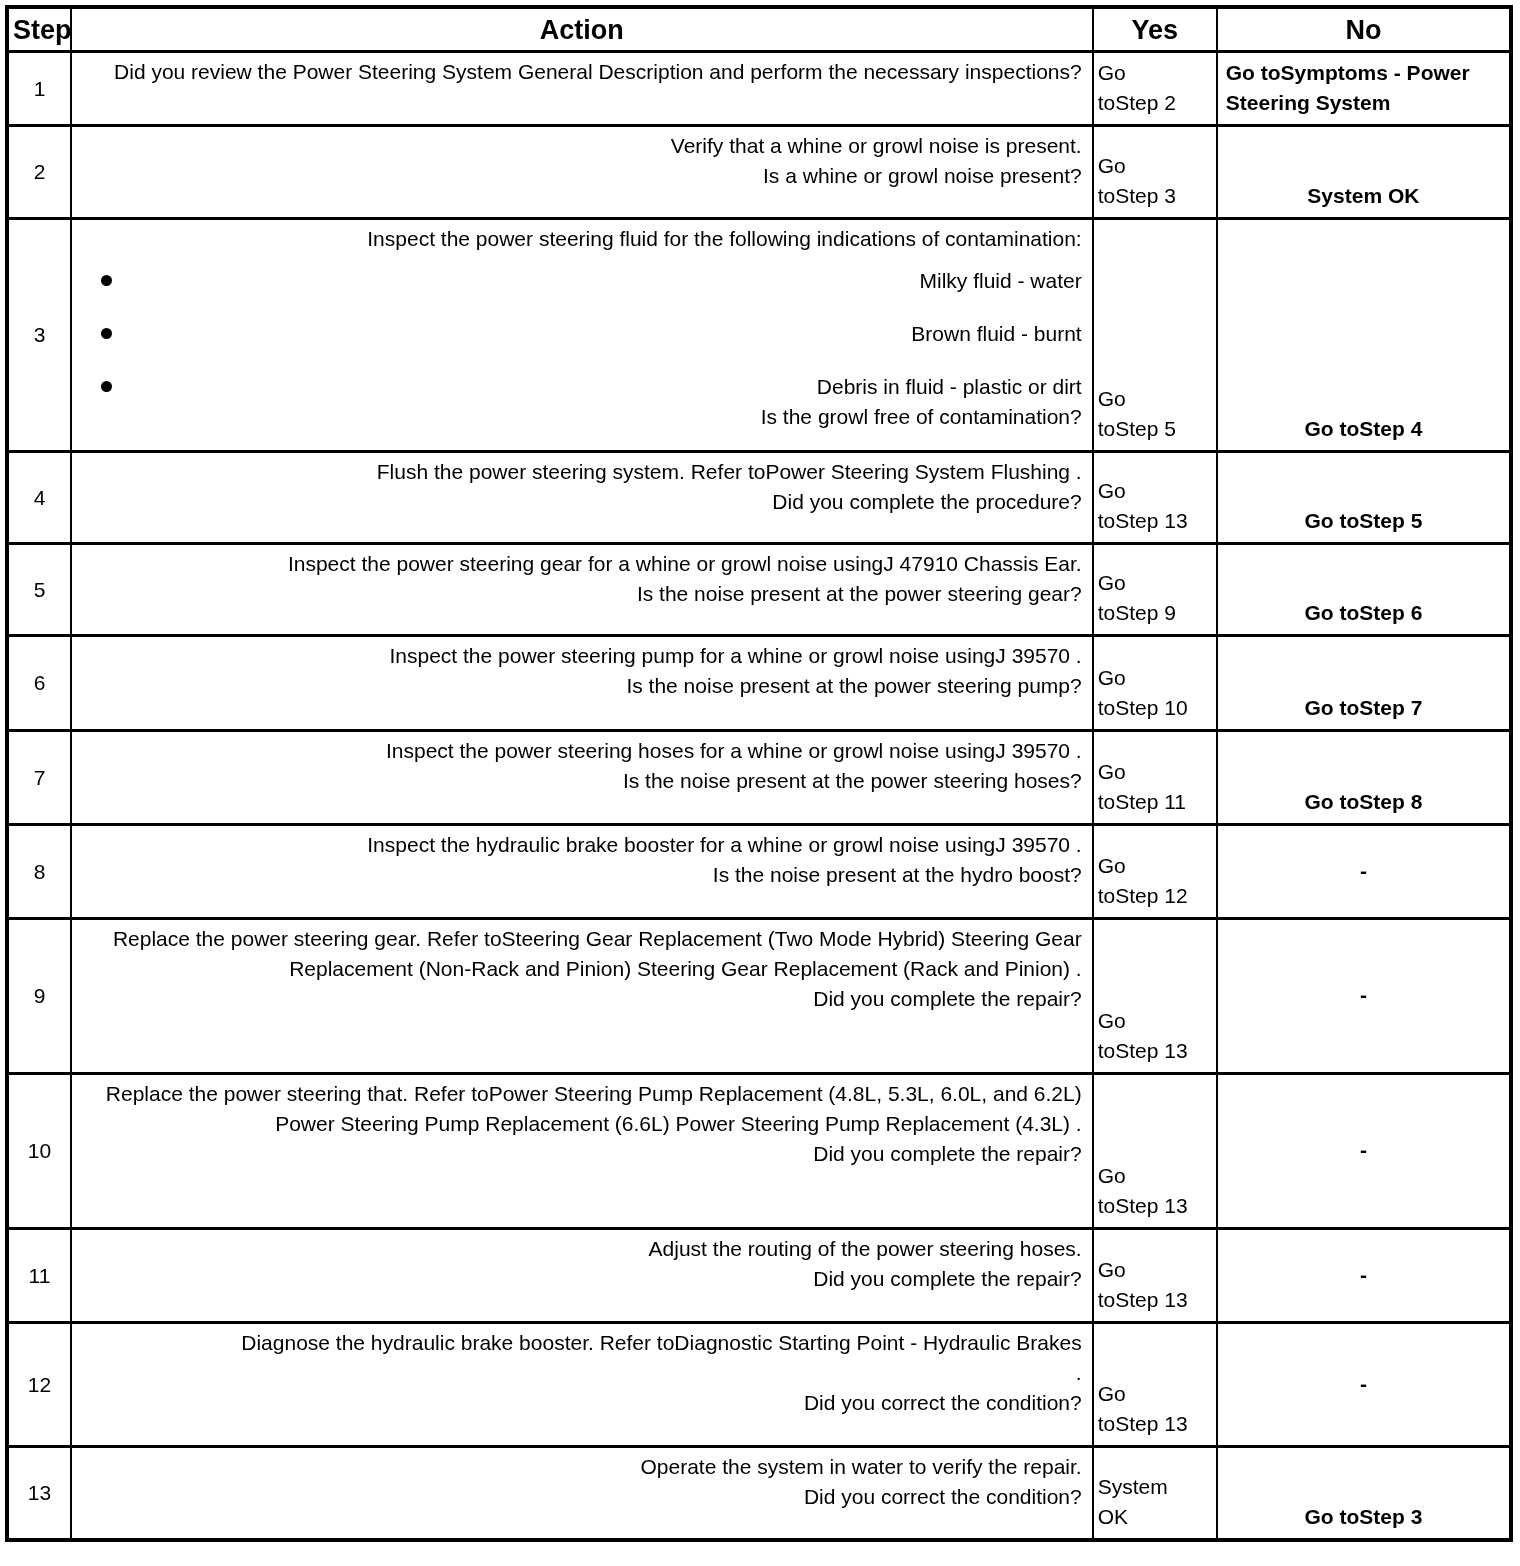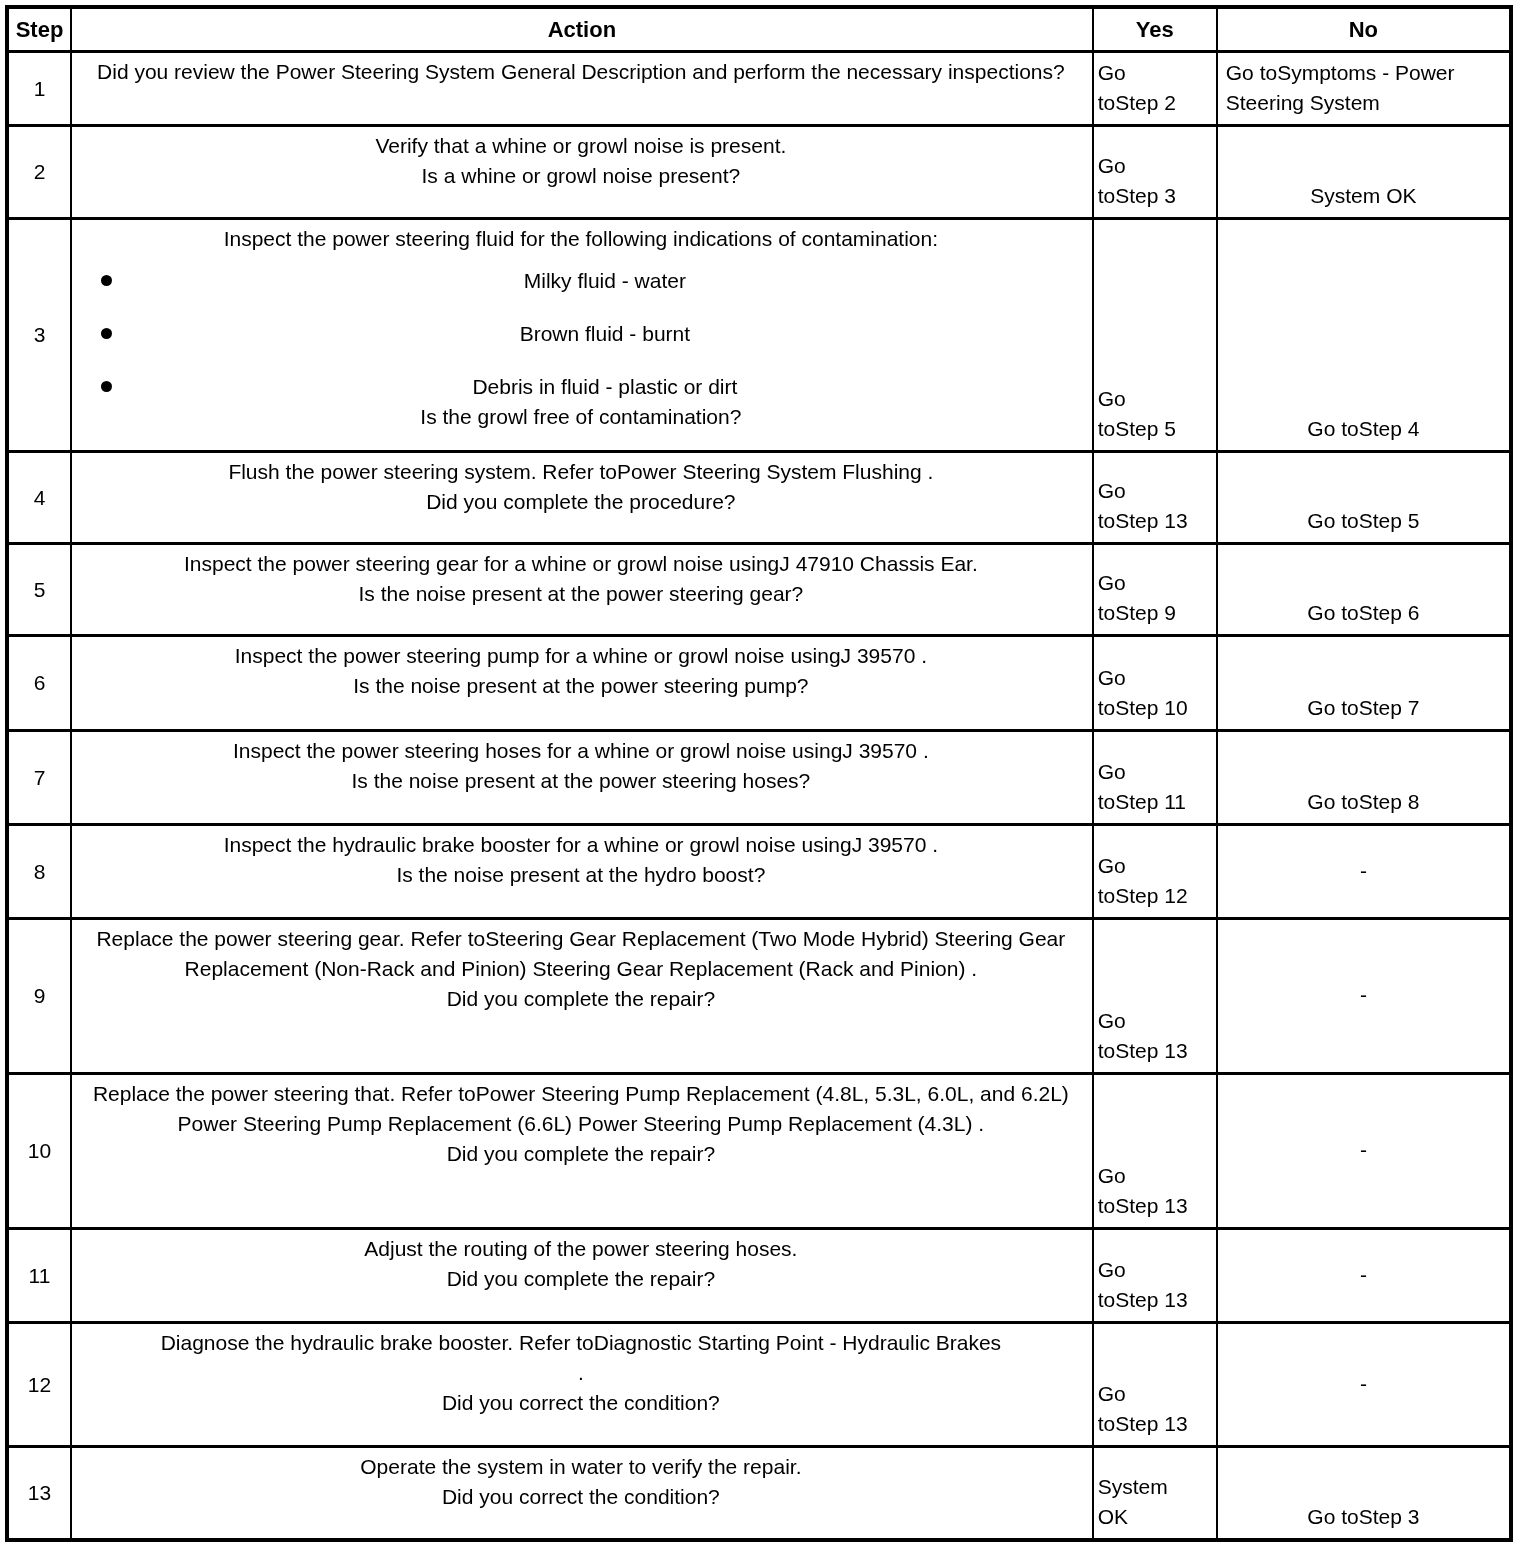--- a/index.html
+++ b/index.html
@@ -25,34 +25,34 @@
 
   tr { border-top: 3px solid #000; border-bottom: 3px solid #000; }
   th, td {
     border: 2px solid #000;
     font-size: 21px;
     line-height: 30px;
     padding: 0;
     overflow: hidden;
   }
   thead th {
-    font-size: 22px;
+    font-size: 27px;
     font-weight: bold;
     text-align: center;
     vertical-align: middle;
     height: 37px;
     padding: 2px 4px;
   }
   td.step {
     text-align: center;
     vertical-align: middle;
   }
   td.action {
     vertical-align: top;
-    text-align: center;
+    text-align: right;
     padding: 4px 10px 18px 8px;
   }
   td.action p { margin: 0; white-space: pre-line; }
   td.action > * + * { margin-top: 24px; }
   td.action ul { margin: 0; padding: 0; list-style: none; }
   td.action li { position: relative; padding-left: 48px; margin-top: 23px; }
   td.action li:first-child { margin-top: 12px; }
   .bullet {
     position: absolute;
     left: 21px;
@@ -66,20 +66,21 @@
   td.yes {
     text-align: left;
     vertical-align: bottom;
     white-space: pre-line;
     padding: 4px 4px 6px;
   }
   td.no {
     text-align: center;
     vertical-align: bottom;
     padding: 4px 8px 6px;
+    font-weight: bold;
   }
   td.no.left {
     text-align: left;
     vertical-align: top;
     padding-top: 5px;
   }
   td.no.dash { vertical-align: middle; }
 
   
   tbody tr:nth-child(1)  { height: 72px; }

